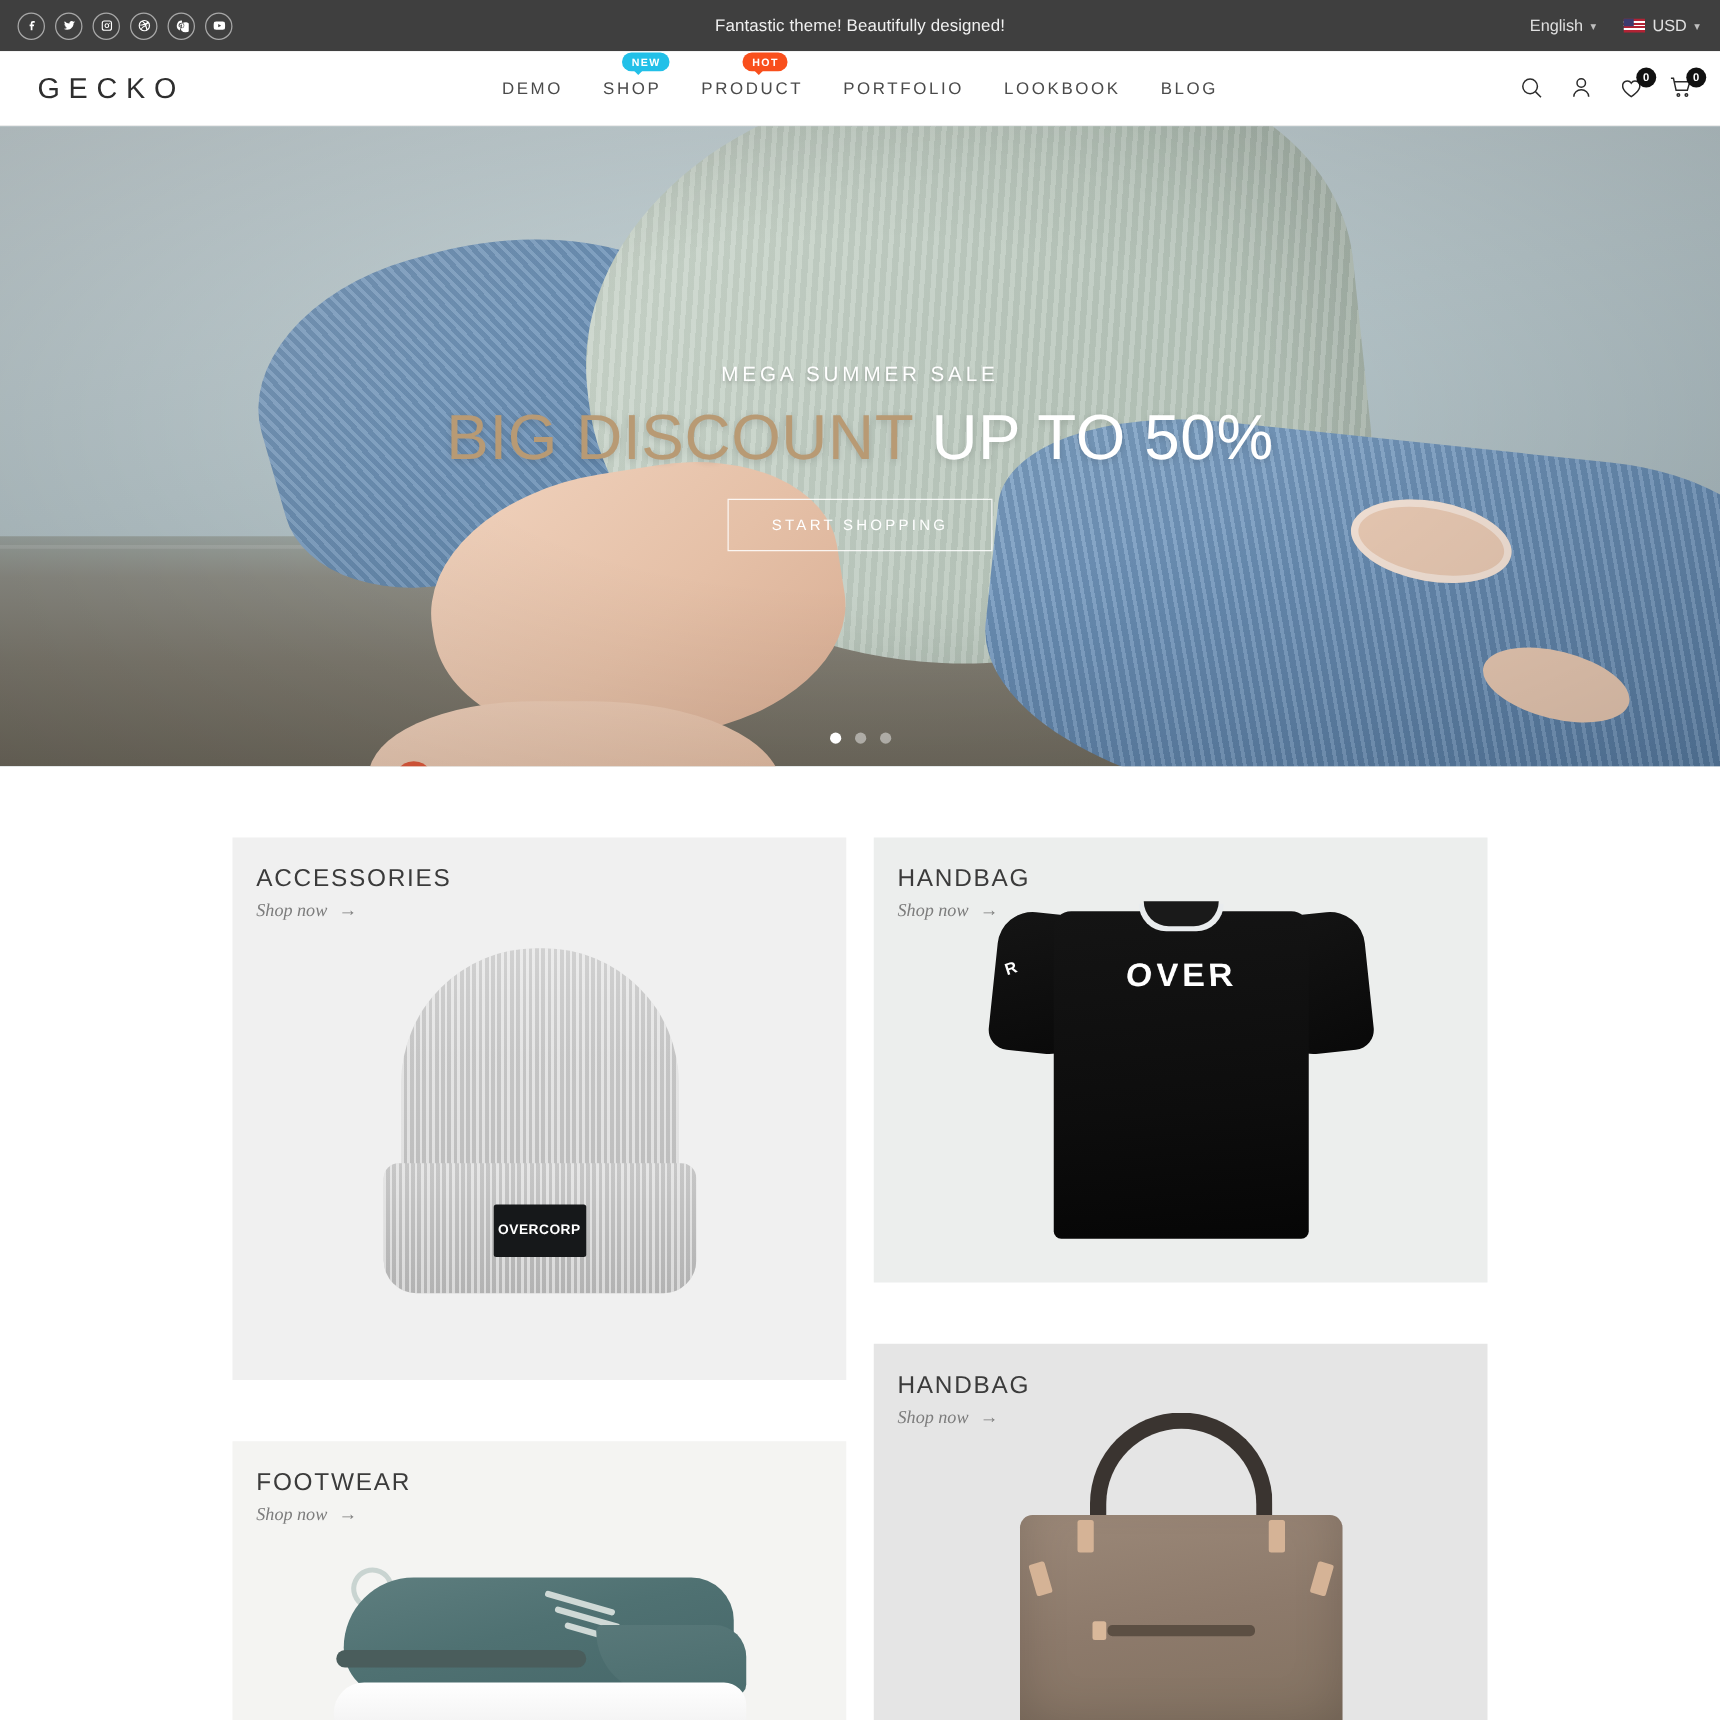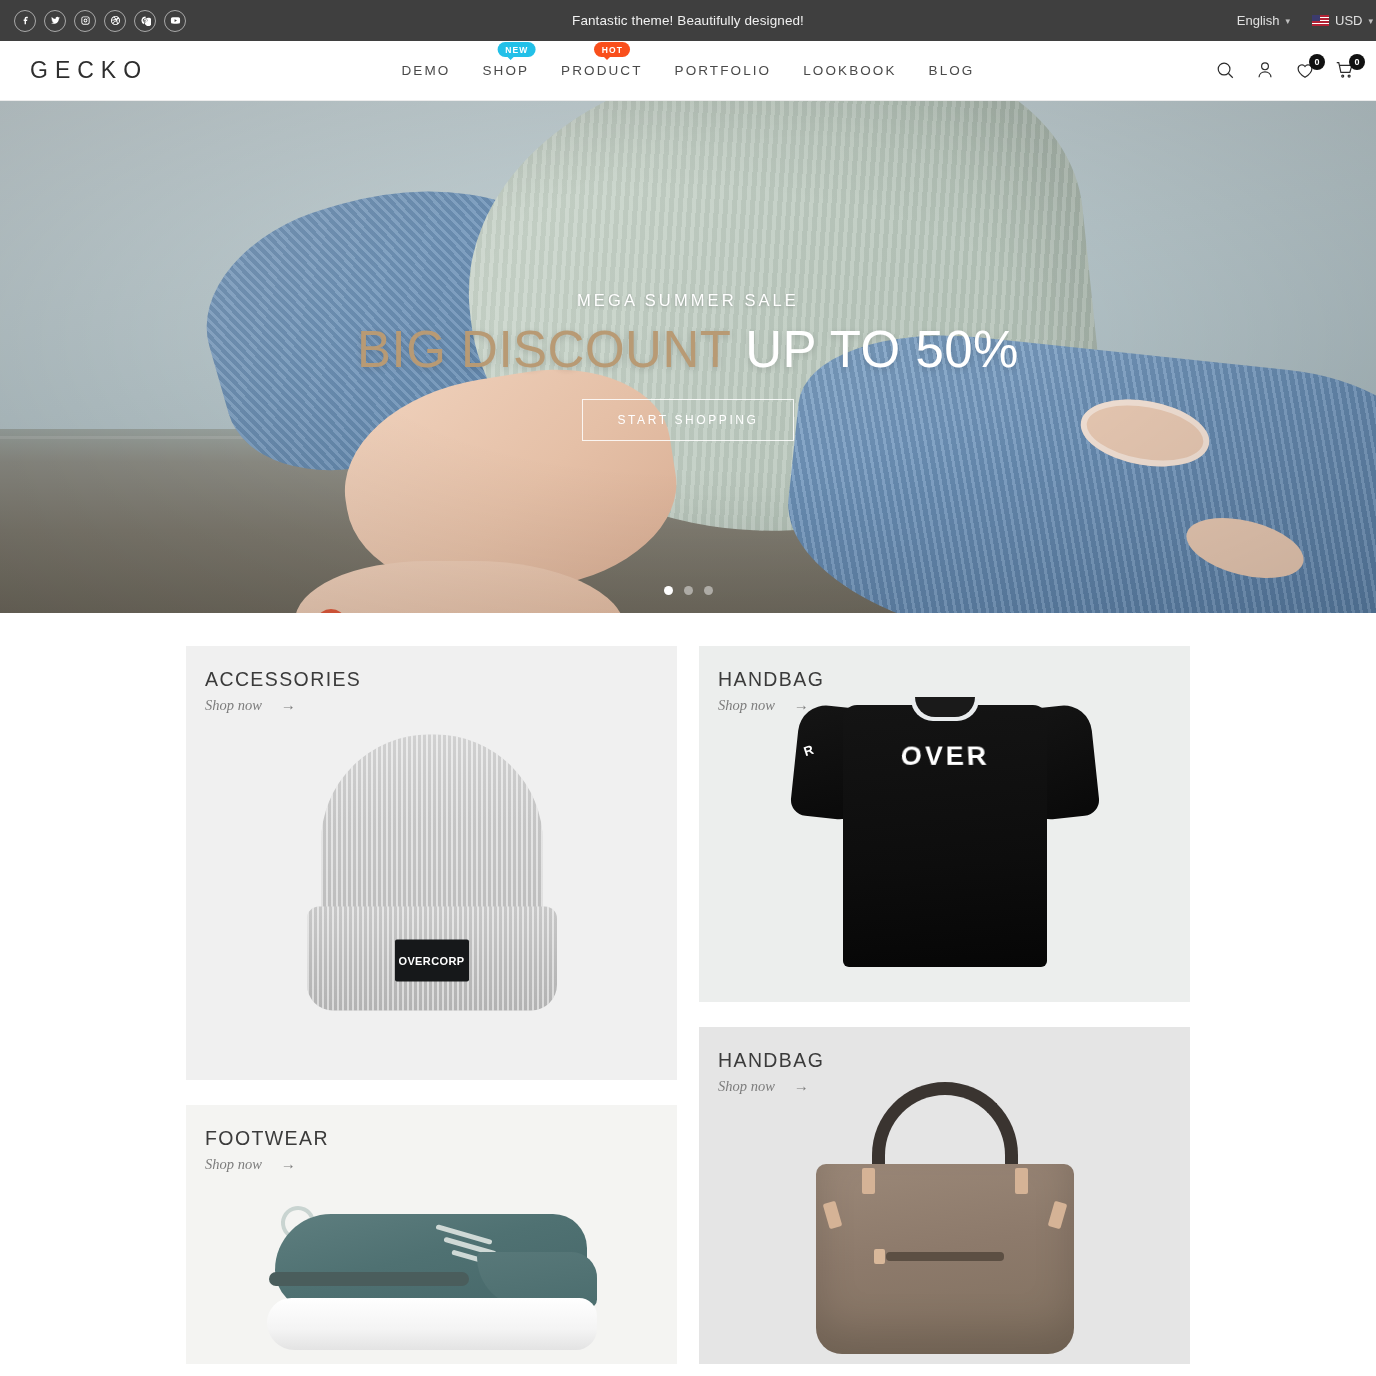--- a/index.html
+++ b/index.html
@@ -23,21 +23,21 @@
     display:flex; align-items:center; justify-content:center;
     color:#fff;
   }
   .soc svg { width:11px; height:11px; fill:#fff; }
   .topmsg {
     position:absolute; left:0; right:0; text-align:center;
     font-size:13.5px; color:#f0f0f0; letter-spacing:.1px; pointer-events:none;
   }
   .topright {
     margin-left:auto; display:flex; align-items:center; gap:22px;
-    padding-right:3px; font-size:13px; color:#e0e0e0;
+    padding-right:16px; font-size:13px; color:#e0e0e0;
   }
   .topsel { display:flex; align-items:center; gap:6px; cursor:pointer; }
   .caret { font-size:9px; opacity:.8; }
   .flag {
     width:17px; height:11px; display:inline-block; position:relative;
     background:linear-gradient(#b22234 0 14%, #fff 14% 28%, #b22234 28% 42%,
       #fff 42% 56%, #b22234 56% 70%, #fff 70% 84%, #b22234 84% 100%);
   }
   .flag::before {
     content:""; position:absolute; left:0; top:0; width:8px; height:6px; background:#3c3b6e;
@@ -169,28 +169,28 @@
   .dot { width:9px; height:9px; border-radius:50%; background:rgba(255,255,255,.45); cursor:pointer; }
   .dot.on { background:#fff; }
 
   
   .cats {
     padding:33px 186px 0 186px;
     display:grid; grid-template-columns:1fr 1fr; gap:25px 22px;
     align-items:start;
   }
   .colL,.colR { display:flex; flex-direction:column; gap:25px; }
-  .card { position:relative; overflow:hidden; }
+  .card { position:relative; overflow:hidden;margin-top:24px; }
   .card-head { position:absolute; left:19px; top:22px; z-index:3; }
   .card-title {
     font-size:19.5px; letter-spacing:1.4px; color:#3b3b3b; font-weight:400;
   }
   .card-link {
     margin-top:6px; font-family:"Liberation Serif", serif; font-style:italic;
-    font-size:14.5px; color:#7c7c7c; cursor:pointer; display:flex; align-items:center; gap:19px;
+    font-size:14.5px; color:#7c7c7c; cursor:pointer; display:flex; align-items:center; gap:9px;
   }
   .arr { font-style:normal; font-size:15px; }
   .card-media { position:relative; width:100%; height:100%; }
 
   
   .beanie-wrap { position:absolute; left:50%; top:52%; transform:translate(-50%,-50%); width:250px; height:275px; }
   .beanie-top {
     position:absolute; left:14px; top:0; width:222px; height:200px;
     background:linear-gradient(180deg,#dcdcdc 0%,#cfcfcf 45%,#c6c6c6 100%);
     border-radius:108px 108px 16px 16px;

